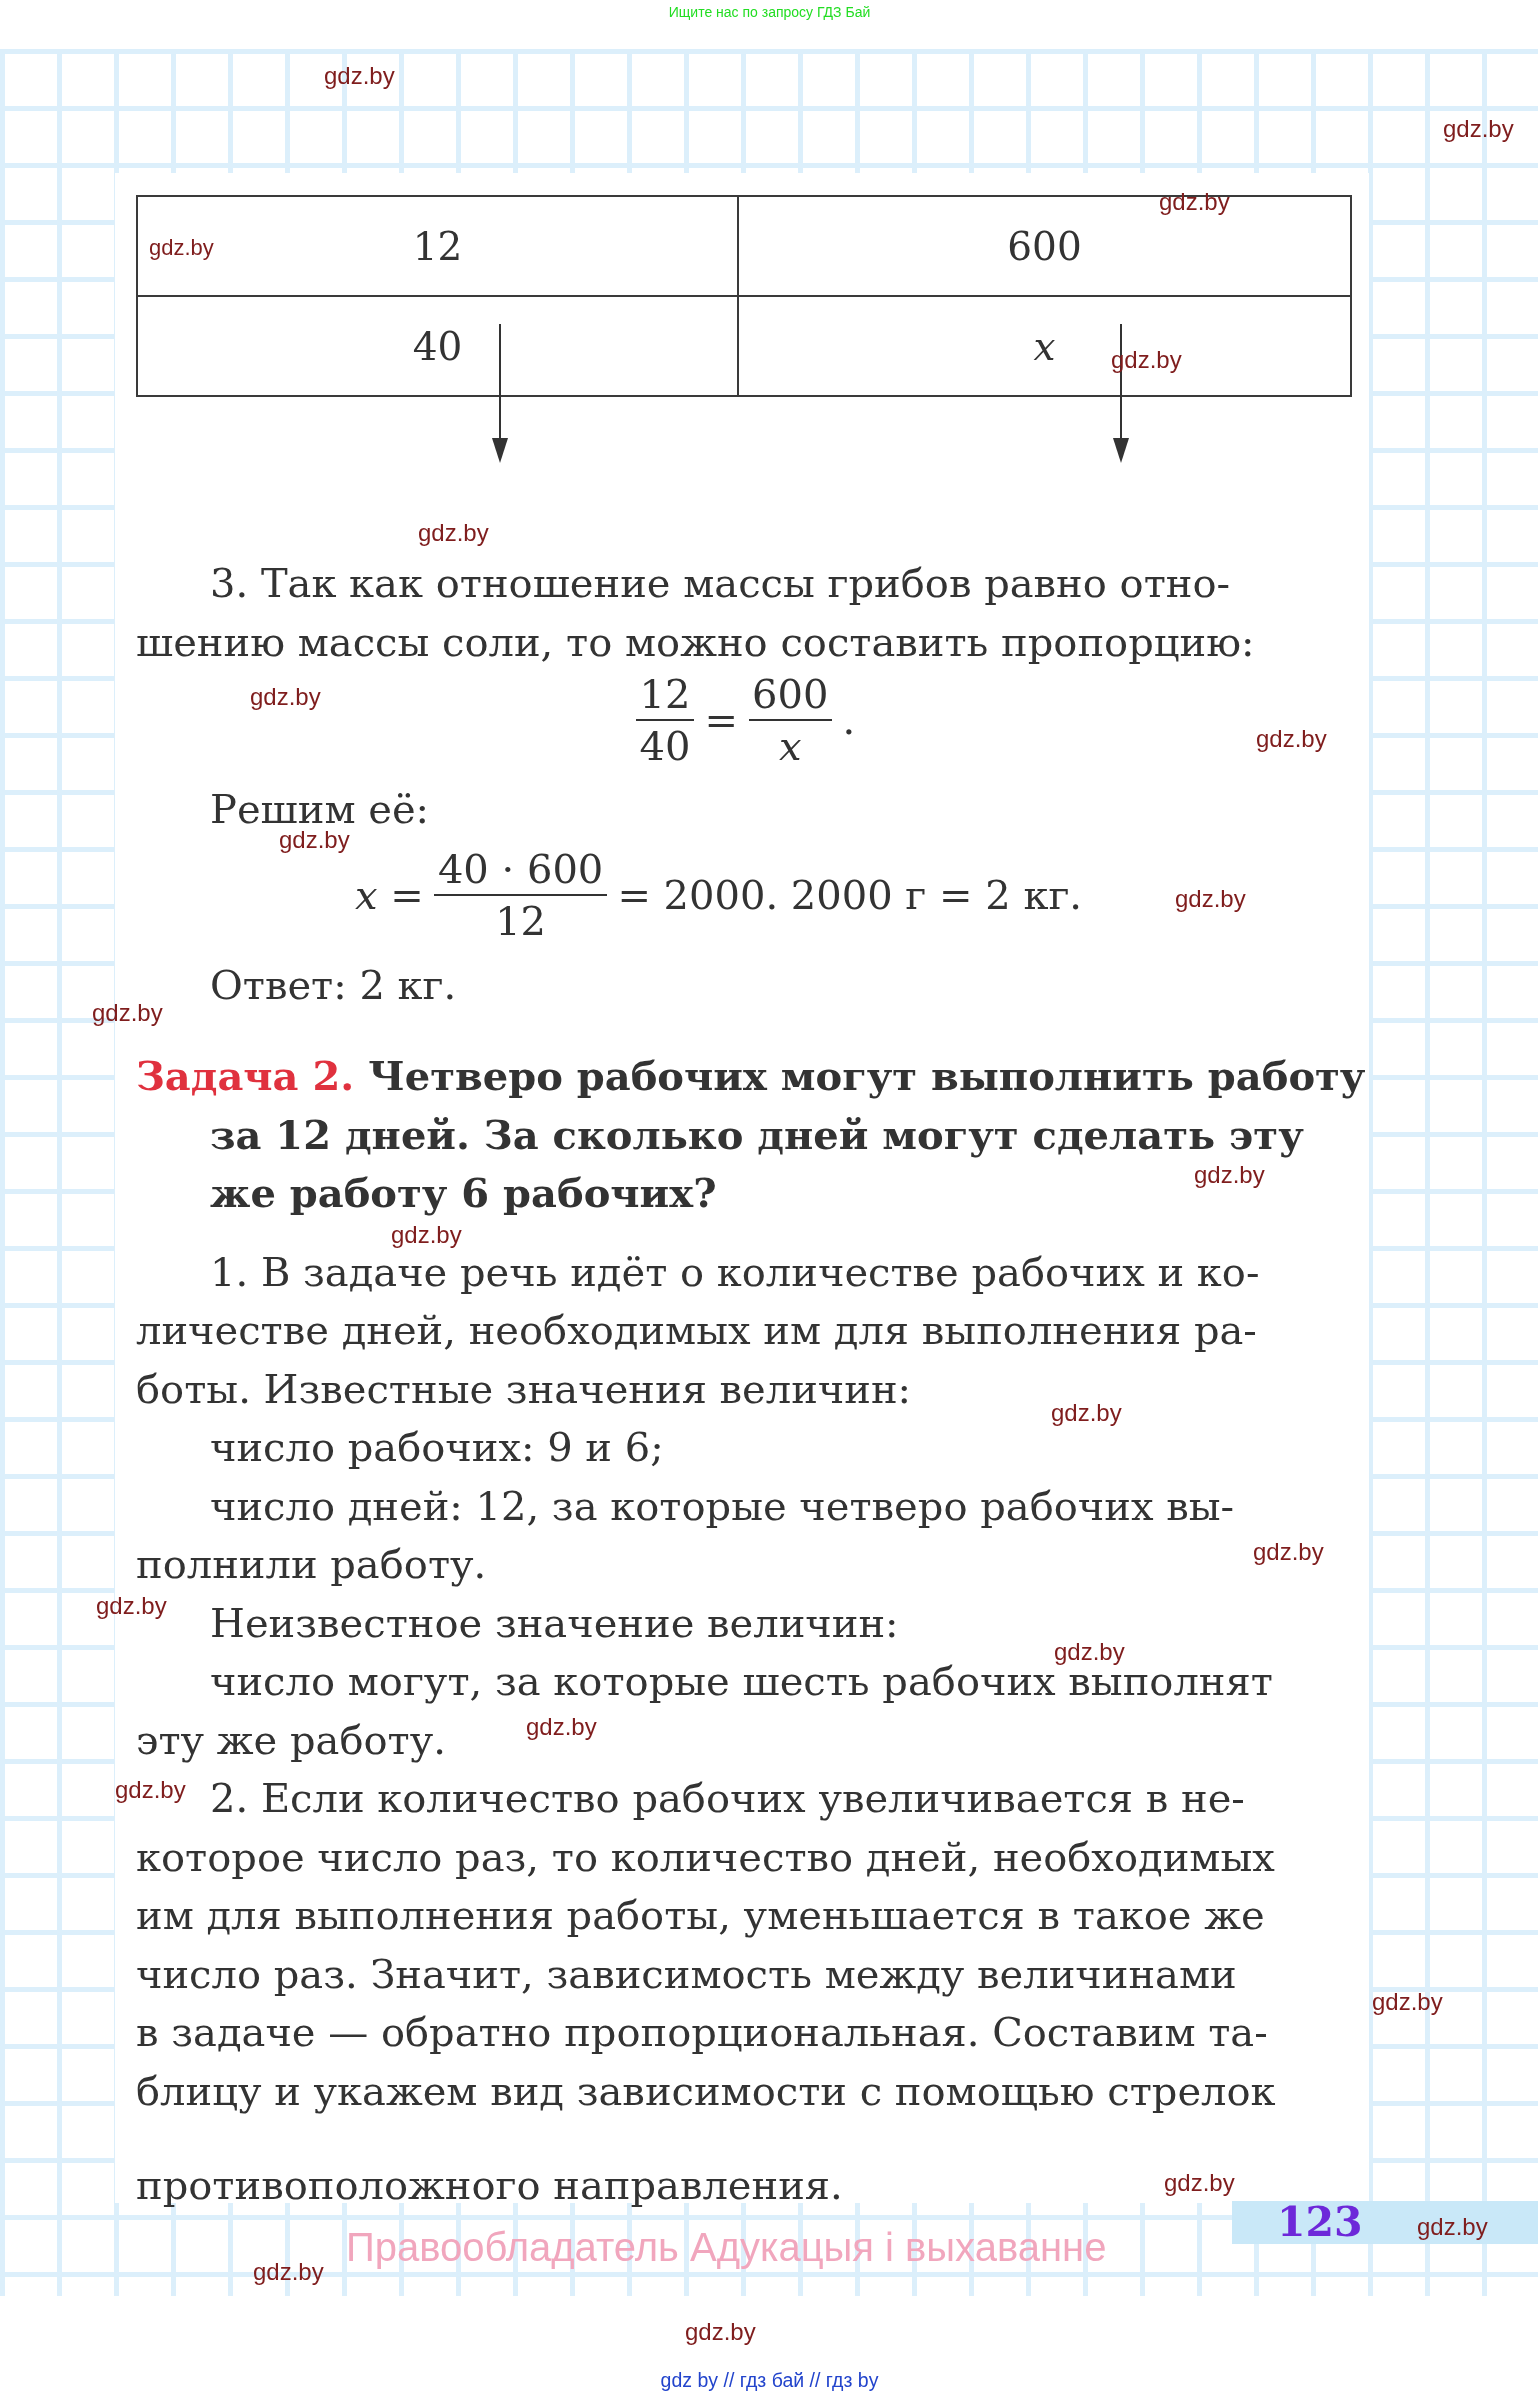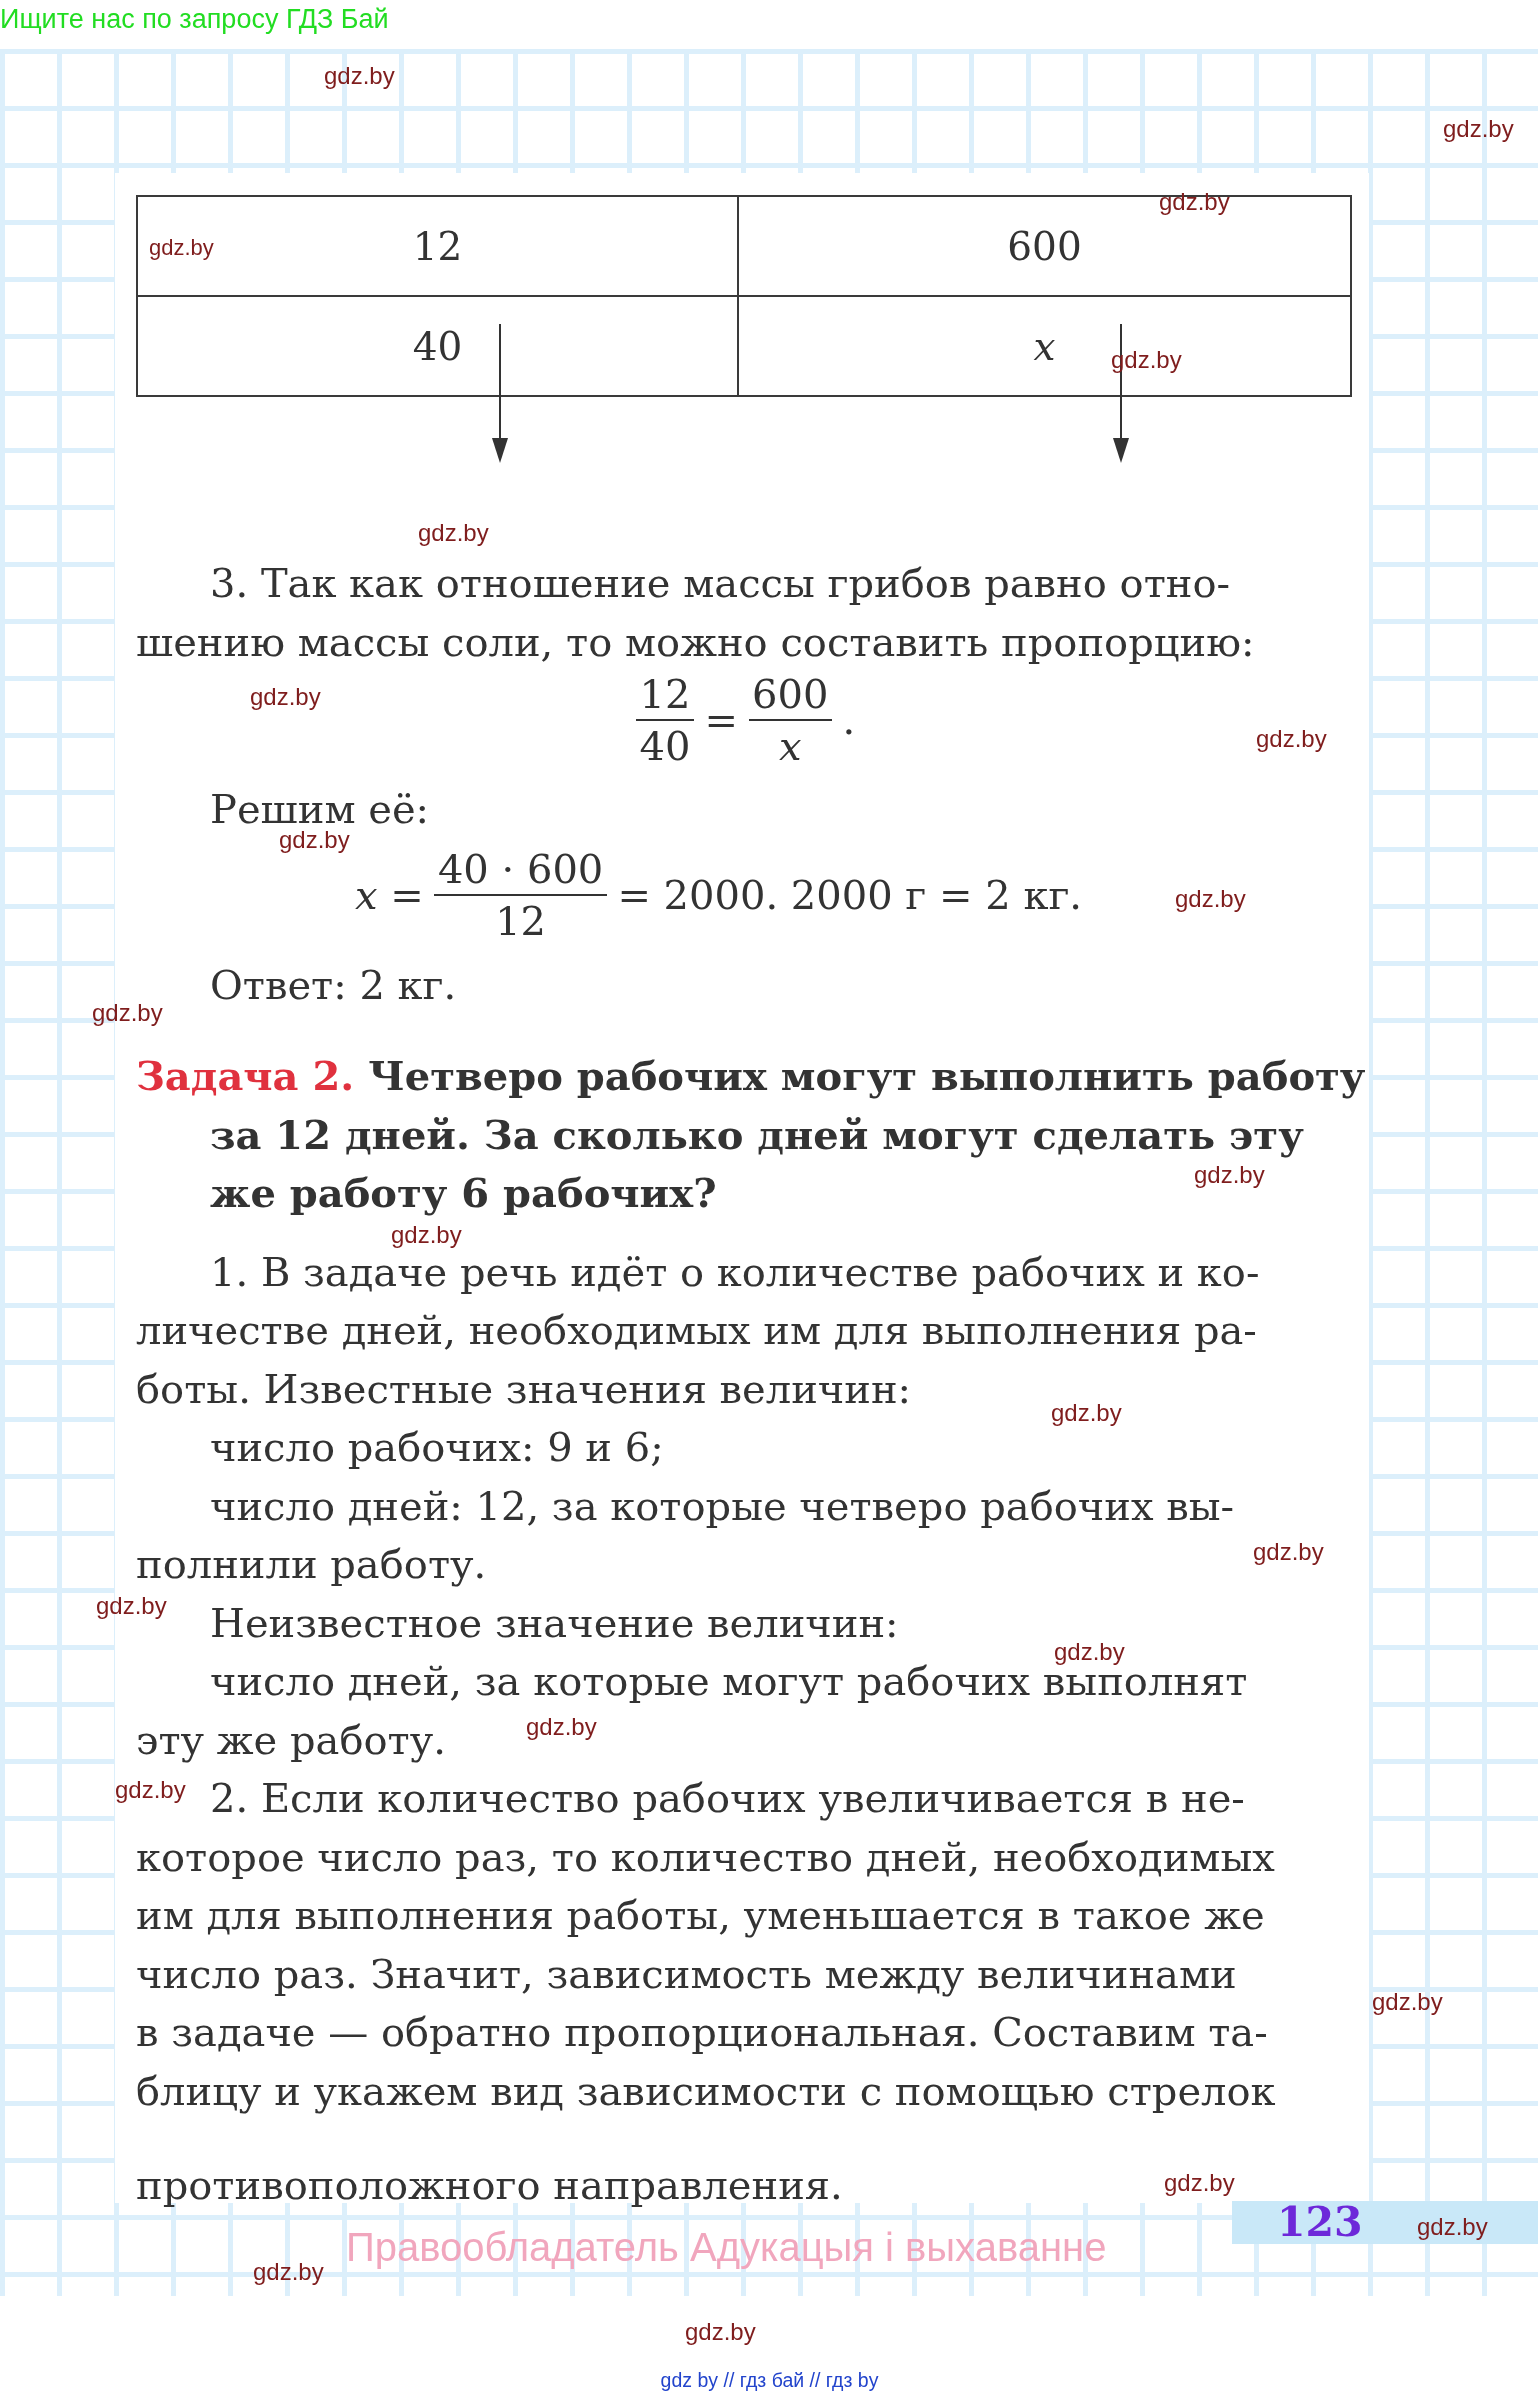--- a/index.html
+++ b/index.html
@@ -3,22 +3,22 @@
 <meta charset="utf-8">
 <style>
   html, body { margin: 0; padding: 0; }
   body {
     width: 1539px; height: 2401px; position: relative; overflow: hidden;
     background: #ffffff;
     font-family: "DejaVu Serif", serif;
     color: #2b2b2b;
   }
   .top-banner {
-    position: absolute; top: 3.5px; left: 0; width: 1539px; text-align: left;
-    font-family: "Liberation Sans", sans-serif; font-size: 27px; color: #22dd22;
+    position: absolute; top: 3.5px; left: 0; width: 1539px; text-align: center;
+    font-family: "Liberation Sans", sans-serif; font-size: 14px; color: #22dd22;
   }
   .grid {
     position: absolute; left: 0; top: 49px; width: 1539px; height: 2247px;
     background-color: #ffffff;
     background-image:
       linear-gradient(to right, #dceffb 0, #dceffb 5.3px, transparent 5.3px),
       linear-gradient(to bottom, #dceffb 0, #dceffb 5.3px, transparent 5.3px);
     background-size: 57px 57px;
     background-position: 0 0;
   }
@@ -128,21 +128,21 @@
 <div class="para bold" style="left:210px; top:1105px;">за 12 дней. За сколько дней могут сделать эту</div>
 <div class="para bold" style="left:210px; top:1163px;">же работу 6 рабочих?</div>
 
 <div class="para" style="left:210px; top:1243px;">1. В задаче речь идёт о количестве рабочих и ко-</div>
 <div class="para" style="left:136px; top:1301px;">личестве дней, необходимых им для выполнения ра-</div>
 <div class="para" style="left:136px; top:1360px;">боты. Известные значения величин:</div>
 <div class="para" style="left:210px; top:1418px;">число рабочих: 9 и 6;</div>
 <div class="para" style="left:210px; top:1477px;">число дней: 12, за которые четверо рабочих вы-</div>
 <div class="para" style="left:136px; top:1535px;">полнили работу.</div>
 <div class="para" style="left:210px; top:1594px;">Неизвестное значение величин:</div>
-<div class="para" style="left:210px; top:1652px;">число дней, за которые могут рабочих выполнят</div>
+<div class="para" style="left:210px; top:1652px;">число могут, за которые шесть рабочих выполнят</div>
 <div class="para" style="left:136px; top:1711px;">эту же работу.</div>
 
 <div class="para" style="left:210px; top:1769px;">2. Если количество рабочих увеличивается в не-</div>
 <div class="para" style="left:136px; top:1828px;">которое число раз, то количество дней, необходимых</div>
 <div class="para" style="left:136px; top:1886px;">им для выполнения работы, уменьшается в такое же</div>
 <div class="para" style="left:136px; top:1945px;">число раз. Значит, зависимость между величинами</div>
 <div class="para" style="left:136px; top:2003px;">в задаче — обратно пропорциональная. Составим та-</div>
 <div class="para" style="left:136px; top:2062px;">блицу и укажем вид зависимости с помощью стрелок</div>
 <div class="para" style="left:136px; top:2120px;margin-top:36px;">противоположного направления.</div>
 

